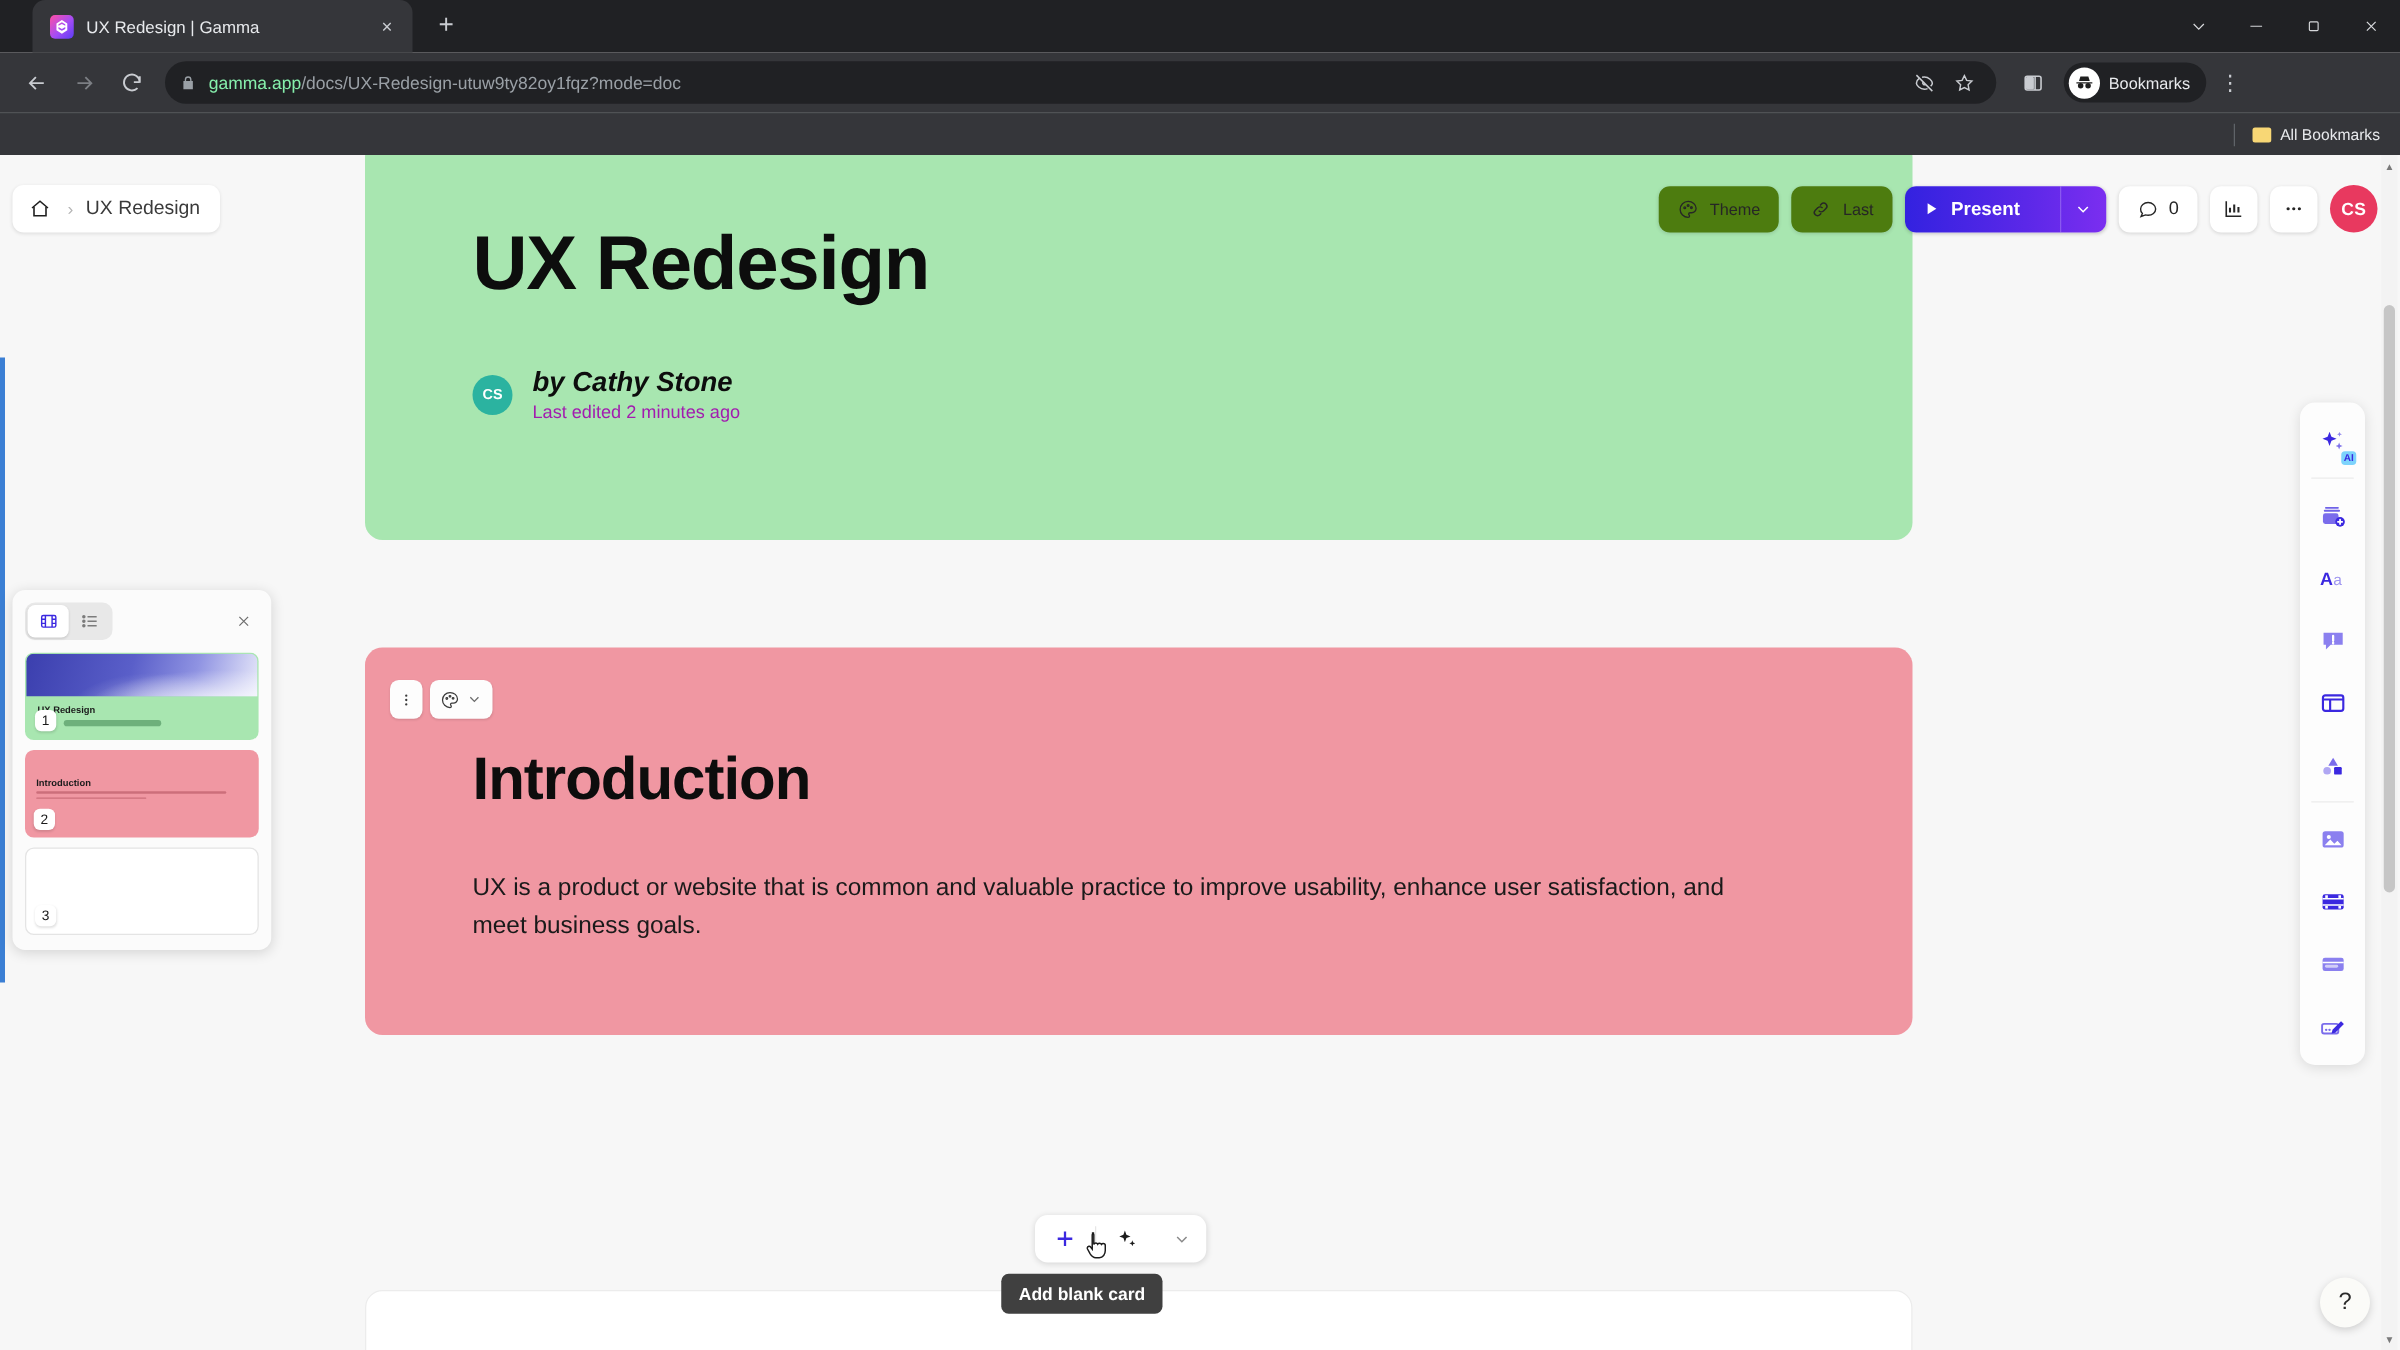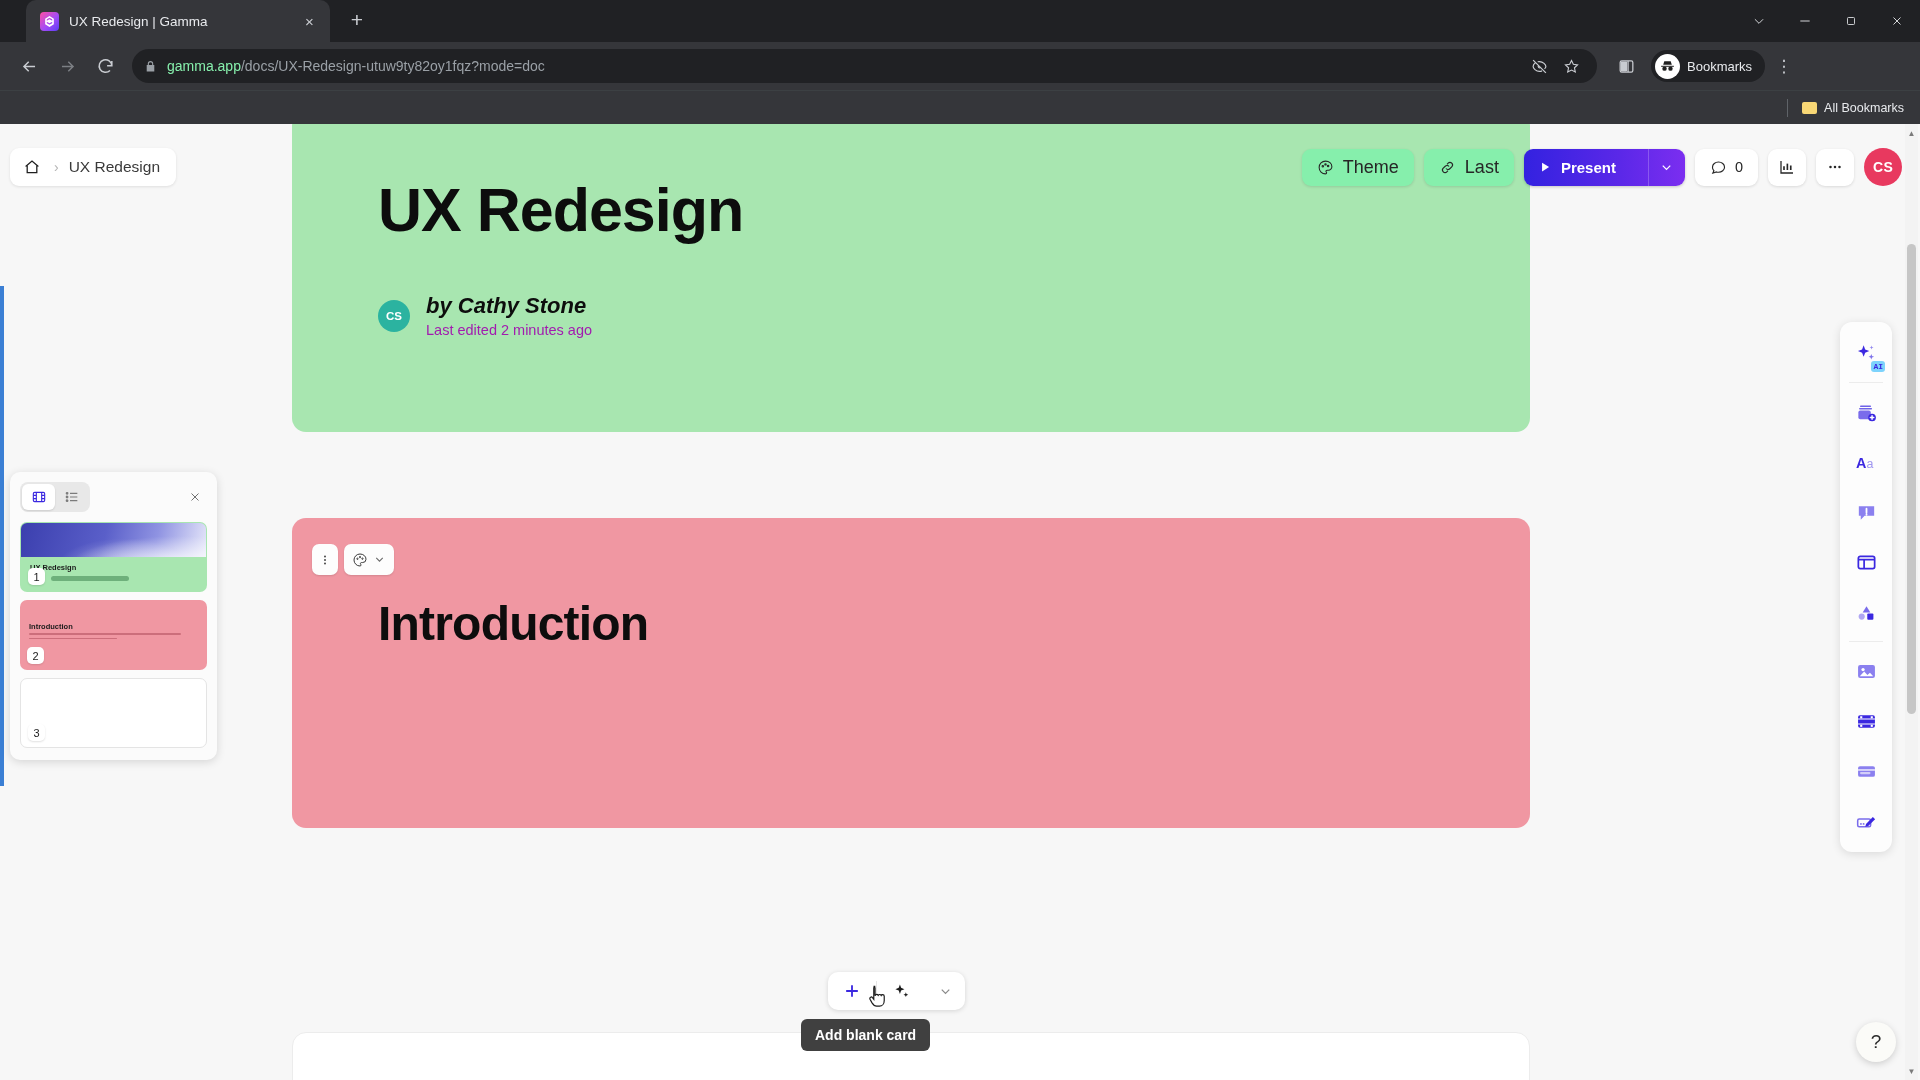--- a/index.html
+++ b/index.html
@@ -170,25 +170,25 @@
 
   
   .top-toolbar {
     position: absolute;
     top: 24px; right: 18px;
     display:flex; align-items:center; gap:10px;
     z-index: 30;
   }
   .tb-btn {
     height: 37px;
-    background:#86efac;
+    background:#4d7c0f;
     border-radius: 9px;
     display:flex;align-items:center;gap:9px;
     padding: 0 15px;
-    font-size:18px;
+    font-size:13px;
     color:#262626;
     box-shadow: 0 1px 3px rgba(0,0,0,.12);
   }
   .tb-btn svg { width:17px;height:17px;}
   .tb-icon-btn {
     width: 38px; height: 37px;
     background:#fff;
     border-radius:9px;
     display:flex;align-items:center;justify-content:center;
     box-shadow: 0 1px 3px rgba(0,0,0,.12);
@@ -495,21 +495,20 @@
   .ai-badge {
     position:absolute;
     right: 3px; bottom: 3px;
     font-size: 8px;
     font-weight: bold;
     color:#3b28e0;
     background:#7dd3fc;
     border-radius:3px;
     padding: 0 2px;
     line-height: 11px;
-    font-family: Liberation Mono, monospace;
   }
 
   .help-btn {
     position:absolute;
     right: 24px; bottom: 18px;
     width: 40px; height: 40px;
     border-radius: 50%;
     background:#fbfbf8;
     box-shadow: 0 2px 7px rgba(0,0,0,.17);
     display:flex;align-items:center;justify-content:center;
@@ -670,20 +669,21 @@
               <circle cx="8.2" cy="10.2" r="1"></circle>
               <circle cx="12" cy="7.6" r="1"></circle>
               <circle cx="15.7" cy="10" r="1"></circle>
             </svg>
           <svg class="chv" viewBox="0 0 24 24" fill="none" stroke="currentColor" stroke-width="2">
               <path d="M6 9l6 6 6-6"></path>
             </svg>
         </div>
       </div>
       <h2>Introduction</h2>
+      <p>UX is a product or website that is common and valuable practice to improve usability, enhance user satisfaction, and meet business goals.</p>
     </div>
 
     <div class="card card-blank"></div>
   </div>
 
   <div class="add-bar">
     <div class="add-plus">
       <svg viewBox="0 0 24 24" fill="none" stroke="currentColor" stroke-width="2.2">
           <path d="M12 5v14M5 12h14"></path>
         </svg>

